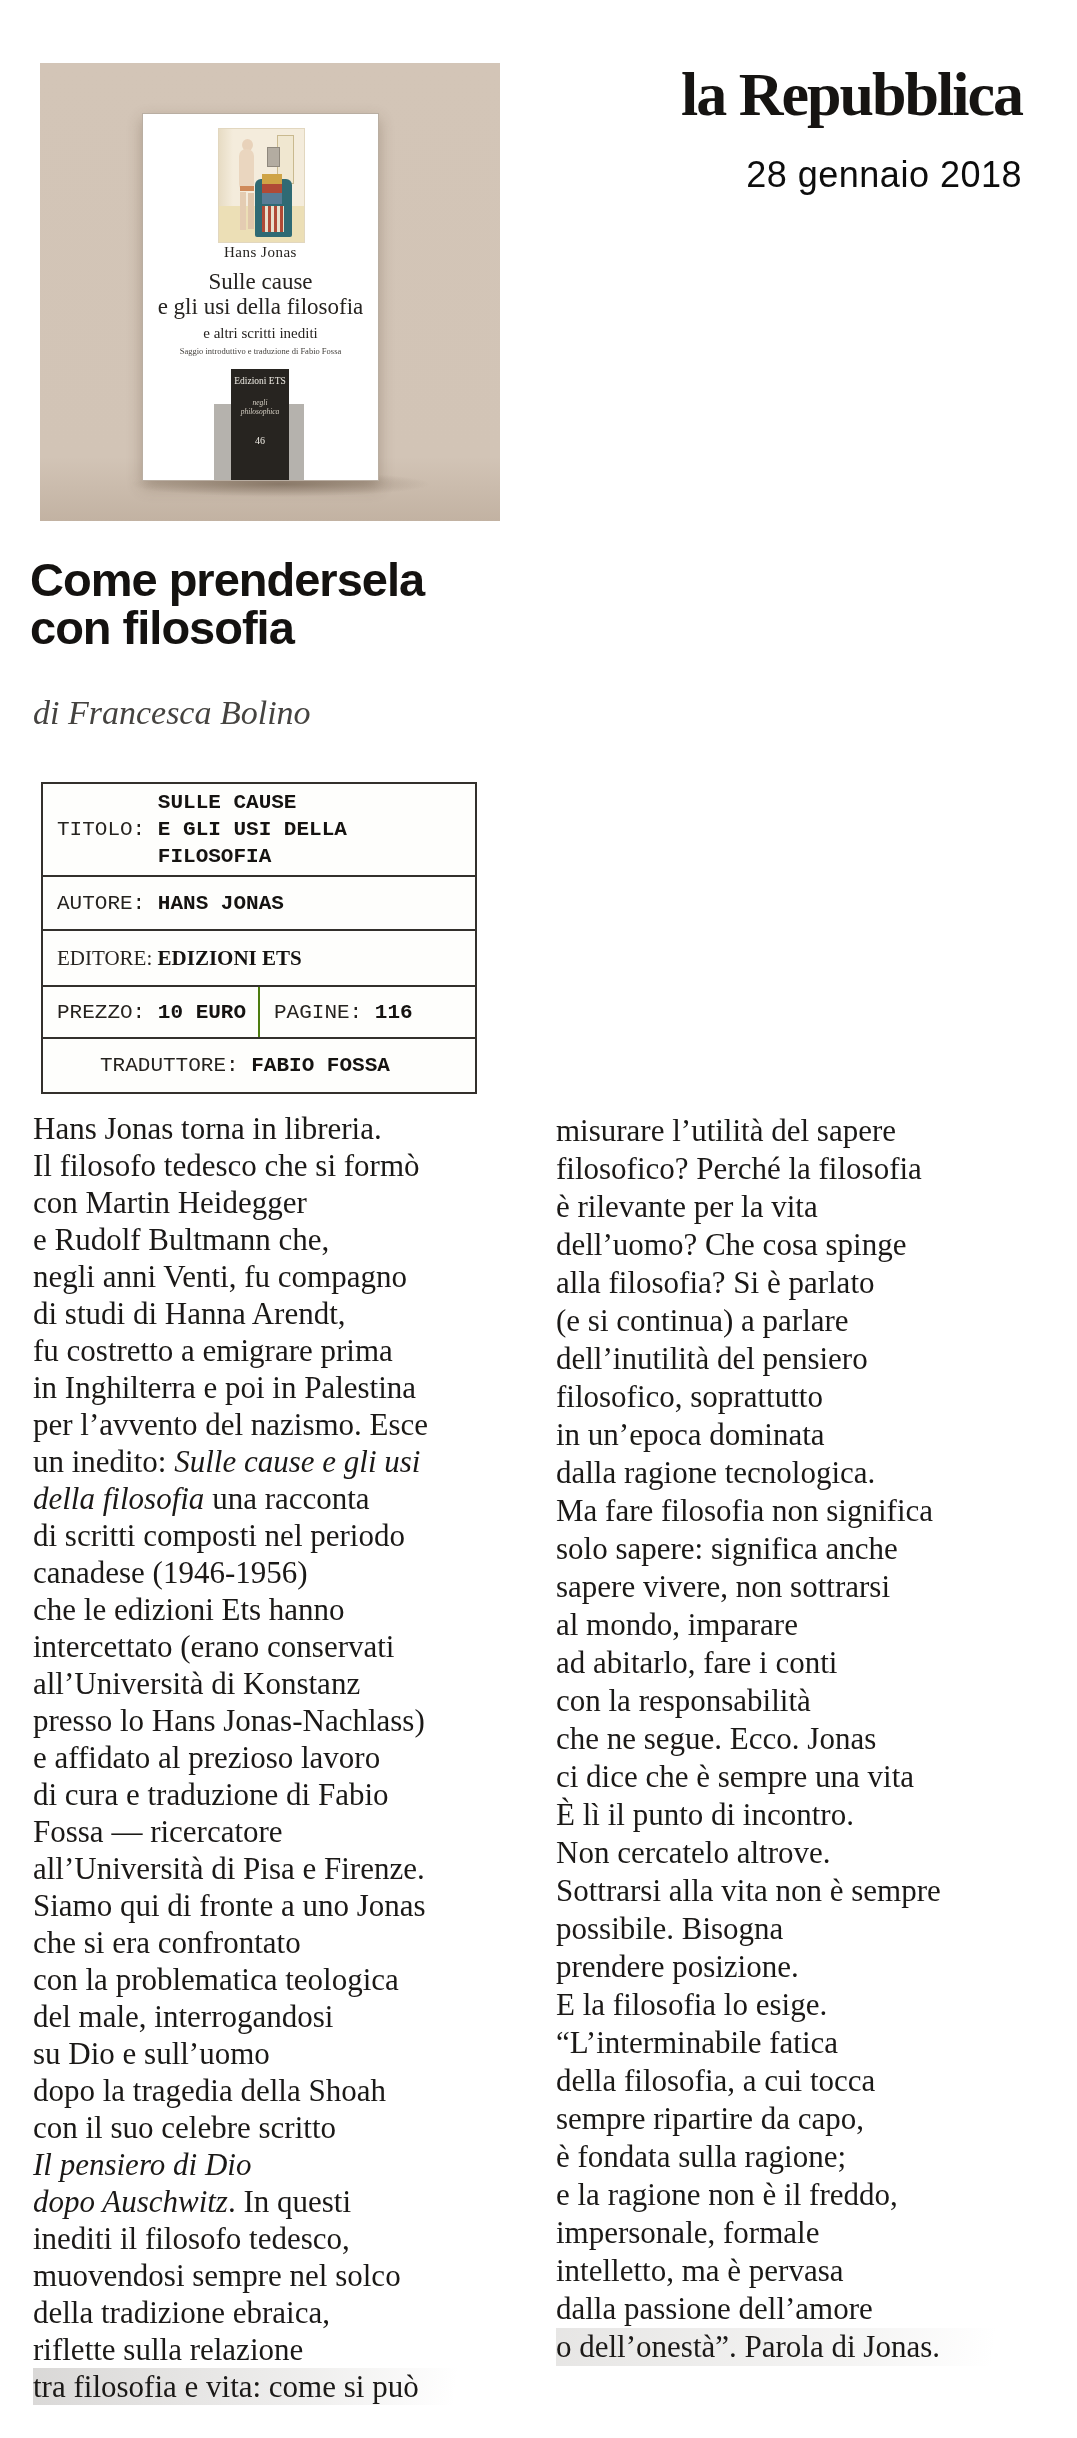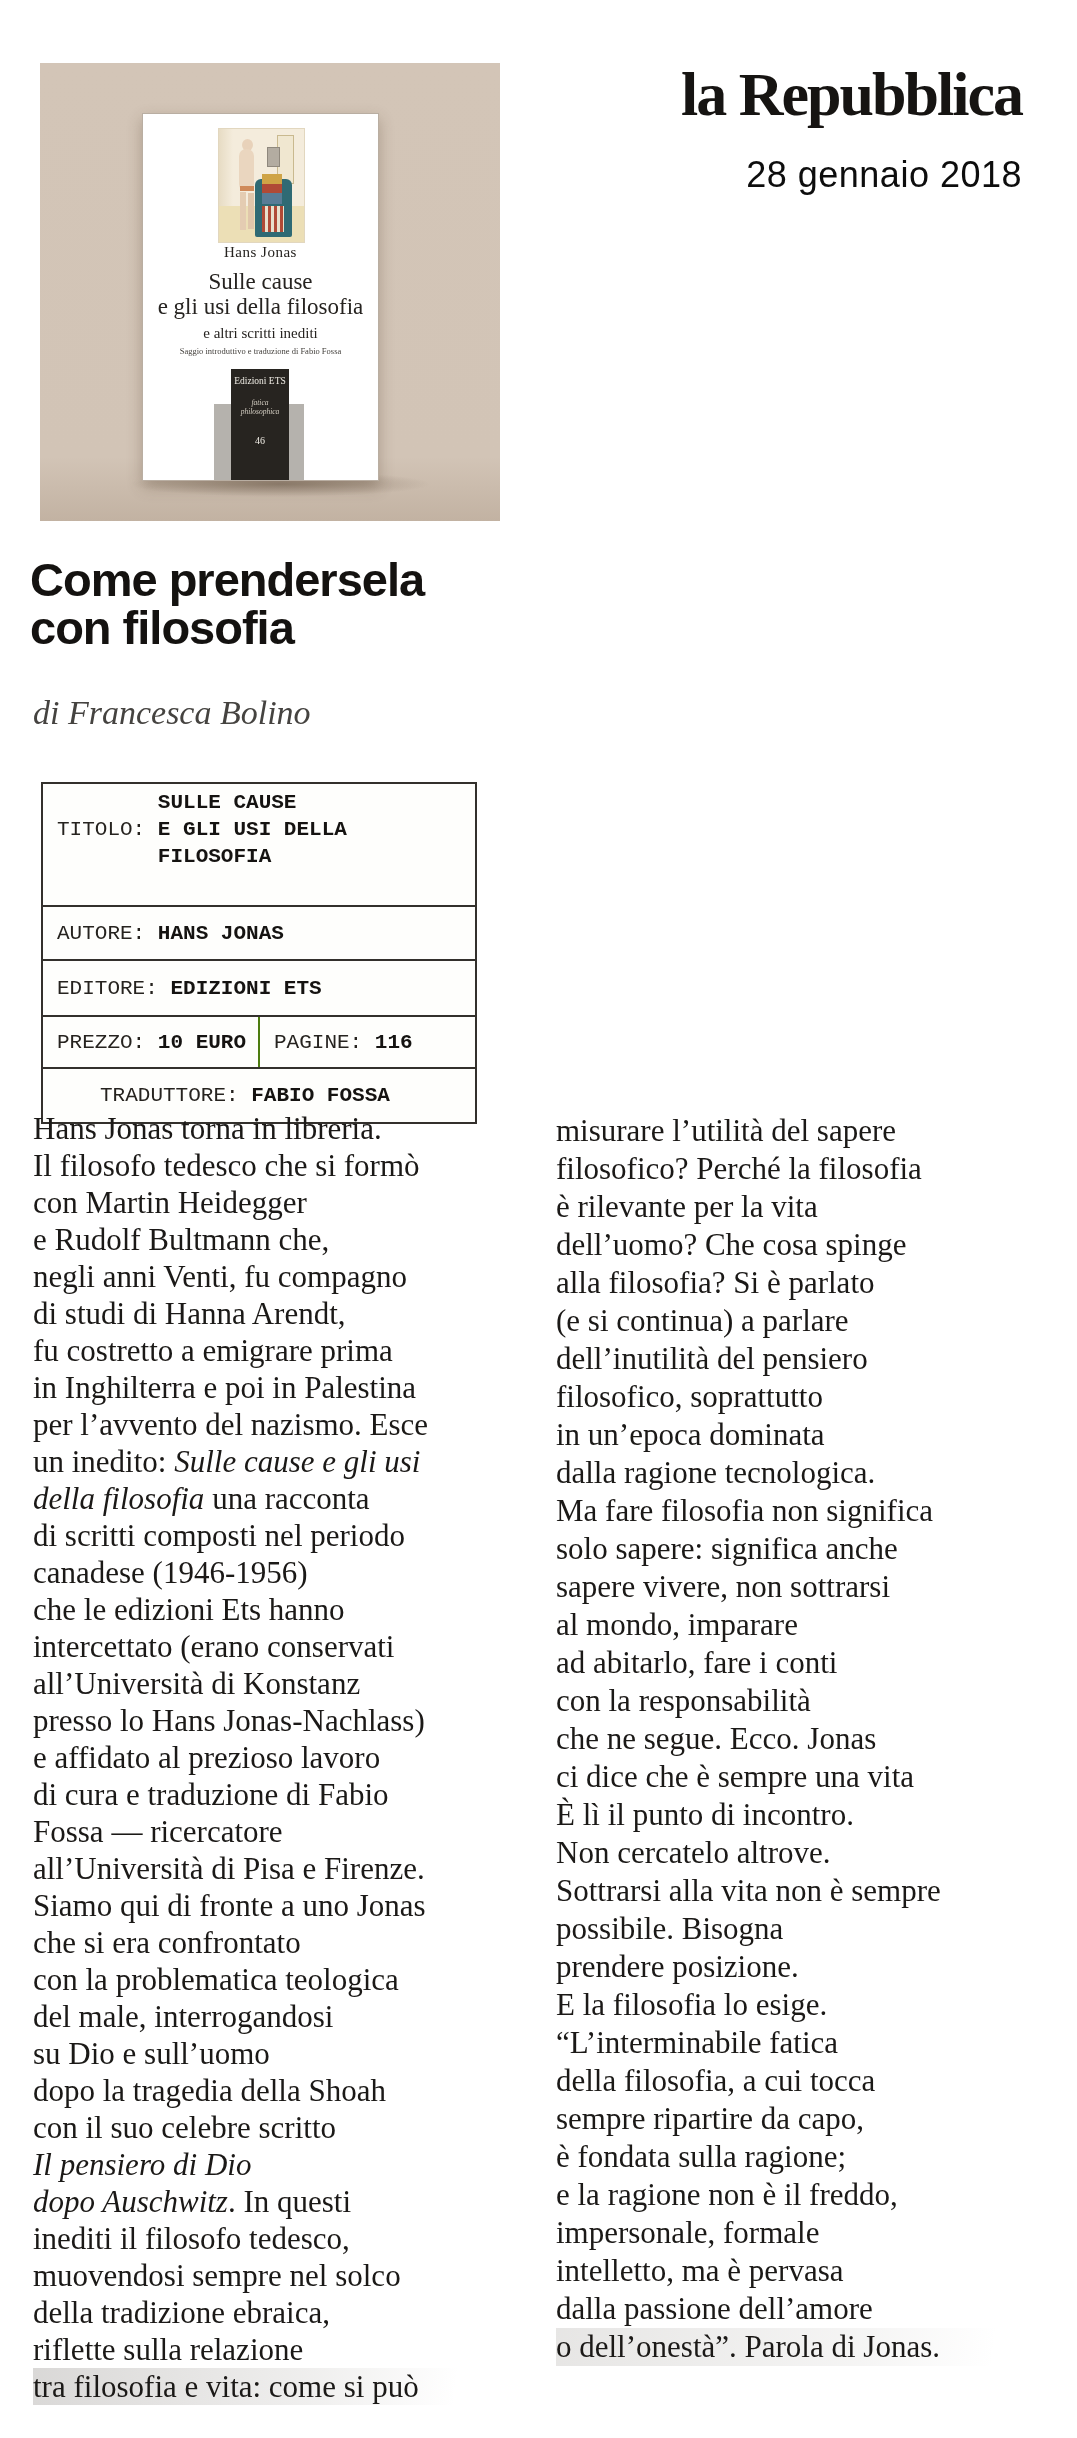--- a/index.html
+++ b/index.html
@@ -55,22 +55,22 @@
   .headline { position:absolute; left:30px; top:556px; font-family:"Liberation Sans", sans-serif;
               font-weight:bold; font-size:47px; line-height:48px; letter-spacing:-1px; color:#141210; }
   .byline { position:absolute; left:33px; top:694px; font-style:italic; font-size:34px; color:#454340; }
 
   
   .info-table { position:absolute; left:41px; top:782px; width:436px; border:2px solid #33302c;
                 background:#fefefc; font-family:"Liberation Mono", monospace; color:#26231f; box-sizing:border-box; }
   .t-row { display:flex; border-top:2px solid #33302c; }
   .t-row:first-child { border-top:none; }
   .t-row:nth-child(1){ min-height:80px; }
-  .t-row:nth-child(2){ min-height:52px;margin-top:30px; }
-  .t-row:nth-child(3){ min-height:54px; }
+  .t-row:nth-child(2){ min-height:52px; }
+  .t-row:nth-child(3){ min-height:54px;font-family:Liberation Serif, serif; }
   .t-row:nth-child(4){ min-height:50px; }
   .t-row:nth-child(5){ min-height:53px;padding-left:43px; }
   .t-cell { flex:1; display:flex; align-items:center; padding:5px 8px 5px 14px;
             font-size:21px; line-height:27px; }
   .t-cell + .t-cell { border-left:2px solid #4d7c0f; }
   .t-cell .val { font-weight:bold; color:#151311; }
 
   
   .article-col { position:absolute; width:515px; font-family:"Liberation Serif", serif;
                  font-size:31px; color:#1b1917; }
@@ -104,21 +104,21 @@
       </div>
       <div class="cover-text cover-author">Hans Jonas</div>
       <div class="cover-text cover-title1">Sulle cause</div>
       <div class="cover-text cover-title2">e gli usi della filosofia</div>
       <div class="cover-text cover-sub">e altri scritti inediti</div>
       <div class="cover-text cover-note">Saggio introduttivo e traduzione di Fabio Fossa</div>
       <div class="pillar"></div>
       <div class="pubbox">
         <div class="pub-name">Edizioni ETS</div>
         <div class="series">
-          <div>fatica</div>
+          <div>negli</div>
           <div>philosophica</div>
         </div>
         <div class="series-num">46</div>
       </div>
     </div>
   </div>
 
   <div class="mast-block">
     <div class="mast">la Repubblica</div>
     <div class="edition-date">28 gennaio 2018</div>

